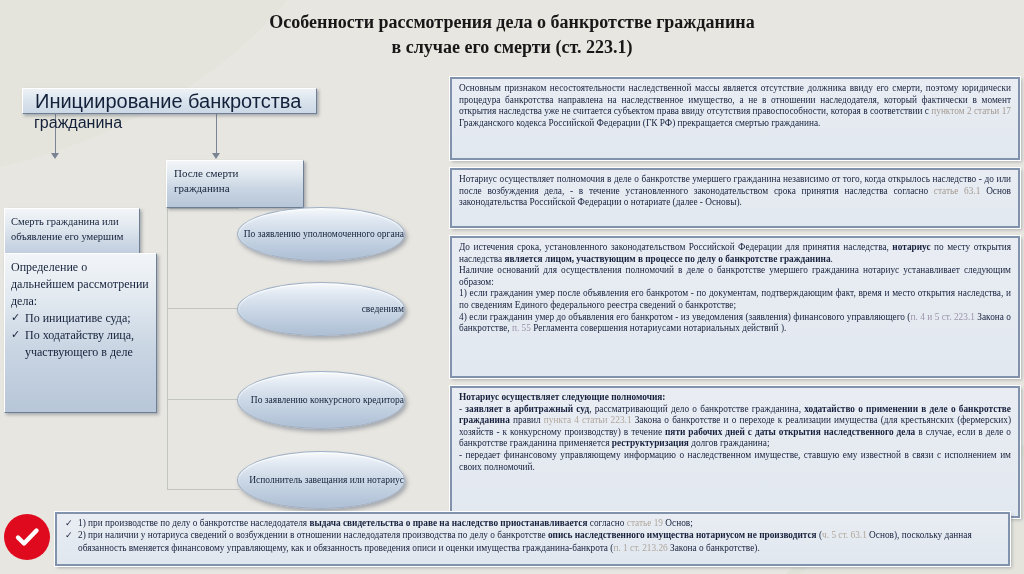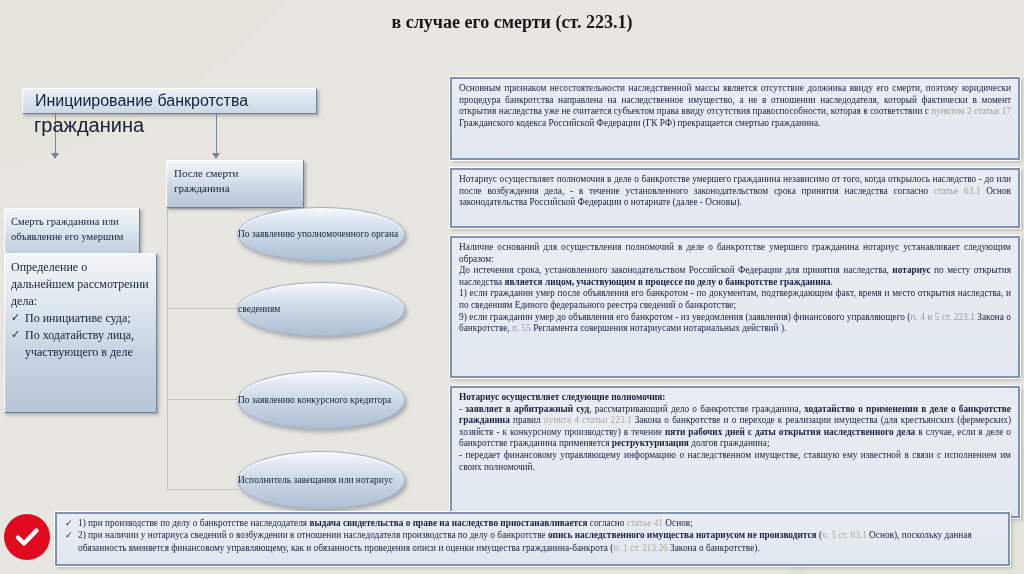--- a/index.html
+++ b/index.html
@@ -51,40 +51,40 @@
     box-shadow:2px 2px 3px rgba(90,100,115,.45);
     color:#14213a;
     box-sizing:border-box;
     z-index:4;
   }
   .shape.flat{
     background:linear-gradient(to bottom,#eef2f6 0%,#dde6ef 40%,#ccd8e6 100%);
   }
   .ellipse{
     border-radius:50%;
-    display:flex;align-items:center;justify-content:flex-start;
+    display:flex;align-items:center;justify-content:flex-end;
     text-align:center;
     background:linear-gradient(to bottom,#f6f9fb 0%,#e0e8f2 22%,#c4d2e2 62%,#aebfd4 100%);
     border:1px solid #9fb0c6;
     box-shadow:2px 3px 4px rgba(80,92,110,.45), inset 0 1px 2px #ffffff;
     font-size:9.5px;line-height:13px;
   }
 
   
   #node-init{
     left:22px;top:88px;width:295px;height:26px;
     display:flex;align-items:center;
     padding-left:12px;
     font-family:"Liberation Sans", sans-serif;
-    font-size:16px;
+    font-size:20px;
   }
   #node-init-overflow{
     position:absolute;left:34px;top:114px;
     font-family:"Liberation Sans", sans-serif;
-    font-size:20px;color:#14213a;z-index:5;
+    font-size:16px;color:#14213a;z-index:5;
   }
   #node-death{
     left:4px;top:160px;width:136px;height:62px;
     padding:5px 6px;font-size:10.5px;line-height:15px;margin-top:48px;
   }
   #node-ruling{
     left:4px;top:253px;width:153px;height:160px;
     padding:5px 6px;font-size:12px;line-height:17px;
   }
   #node-ruling ul{margin:0;padding:0;list-style:none;}
@@ -163,20 +163,21 @@
 <body>
 
 <div id="bg-deco">
   <div class="deco-tl"></div>
   <div class="deco-tl2"></div>
   <div class="deco-br"></div>
   <div class="deco-br2"></div>
 </div>
 
 <div id="title">
+  <div>Особенности рассмотрения дела о банкротстве гражданина</div>
   <div>в случае его смерти (ст. 223.1)</div>
 </div>
 
 <div class="conn" style="left:55px;top:114px;width:1px;height:40px;"></div>
 <div class="arrow" style="left:51px;top:153px;"></div>
 
 <div class="conn" style="left:216px;top:114px;width:1px;height:40px;"></div>
 <div class="arrow" style="left:212px;top:153px;"></div>
 
 <div class="conn" style="left:55px;top:222px;width:1px;height:25px;"></div>
@@ -230,46 +231,46 @@
 
 <div class="panel" id="panel-1">
   <span>Основным признаком несостоятельности наследственной массы является отсутствие должника ввиду его смерти, поэтому юридически процедура банкротства направлена на наследственное имущество, а не в отношении наследодателя, который фактически в момент открытия наследства уже не считается субъектом права ввиду отсутствия правоспособности, которая в соответствии с </span><span class="lnk">пунктом 2 статьи 17</span><span> Гражданского кодекса Российской Федерации (ГК РФ) прекращается смертью гражданина.</span>
 </div>
 
 <div class="panel" id="panel-2">
   <span>Нотариус осуществляет полномочия в деле о банкротстве умершего гражданина независимо от того, когда открылось наследство - до или после возбуждения дела, - в течение установленного законодательством срока принятия наследства согласно </span><span class="lnk">статье 63.1</span><span> Основ законодательства Российской Федерации о нотариате (далее - Основы).</span>
 </div>
 
 <div class="panel" id="panel-3">
-  <div>Наличие оснований для осуществления полномочий в деле о банкротстве умершего гражданина нотариус устанавливает следующим образом:</div>
   <div>
     <span>До истечения срока, установленного законодательством Российской Федерации для принятия наследства, </span><b>нотариус</b><span> по месту открытия наследства </span><b>является лицом, участвующим в процессе по делу о банкротстве гражданина</b><span>.</span>
   </div>
+  <div>Наличие оснований для осуществления полномочий в деле о банкротстве умершего гражданина нотариус устанавливает следующим образом:</div>
   <div>1) если гражданин умер после объявления его банкротом - по документам, подтверждающим факт, время и место открытия наследства, и по сведениям Единого федерального реестра сведений о банкротстве;</div>
   <div>
-    <span>9) если гражданин умер до объявления его банкротом - из уведомления (заявления) финансового управляющего (</span><span class="lnk2">п. 4 и 5 ст. 223.1</span><span> Закона о банкротстве, </span><span class="lnk2">п. 55</span><span> Регламента совершения нотариусами нотариальных действий ).</span>
+    <span>4) если гражданин умер до объявления его банкротом - из уведомления (заявления) финансового управляющего (</span><span class="lnk2">п. 4 и 5 ст. 223.1</span><span> Закона о банкротстве, </span><span class="lnk2">п. 55</span><span> Регламента совершения нотариусами нотариальных действий ).</span>
   </div>
 </div>
 
 <div class="panel" id="panel-4">
   <div><b>Нотариус осуществляет следующие полномочия:</b></div>
   <div>
     <span>- </span><b>заявляет в арбитражный суд</b><span>, рассматривающий дело о банкротстве гражданина, </span><b>ходатайство о применении в деле о банкротстве гражданина</b><span> правил </span><span class="lnk3">пункта 4 статьи 223.1</span><span> Закона о банкротстве и о переходе к реализации имущества (для крестьянских (фермерских) хозяйств - к конкурсному производству) в течение </span><b>пяти рабочих дней с даты открытия наследственного дела</b><span> в случае, если в деле о банкротстве гражданина применяется </span><b>реструктуризация</b><span> долгов гражданина;</span>
   </div>
   <div>- передает финансовому управляющему информацию о наследственном имуществе, ставшую ему известной в связи с исполнением им своих полномочий.</div>
 </div>
 
 <div id="check-badge">
   <svg width="30" height="30" viewBox="0 0 30 30" aria-hidden="true">
     <path d="M6 15.5 L12 21.5 L24.5 8.5" stroke="#ffffff" stroke-width="4.4" fill="none" stroke-linecap="round" stroke-linejoin="round"></path>
   </svg>
 </div>
 
 <div id="footer-panel">
   <div class="frow">
     <span class="tick">✓</span>
-    <span>1) при производстве по делу о банкротстве наследодателя </span><b>выдача свидетельства о праве на наследство приостанавливается</b><span> согласно </span><span class="lnk3">статье 41</span><span> Основ;</span>
+    <span>1) при производстве по делу о банкротстве наследодателя </span><b>выдача свидетельства о праве на наследство приостанавливается</b><span> согласно </span><span class="lnk3">статье 19</span><span> Основ;</span>
   </div>
   <div class="frow">
     <span class="tick">✓</span>
     <span>2) при наличии у нотариуса сведений о возбуждении в отношении наследодателя производства по делу о банкротстве </span><b>опись наследственного имущества нотариусом не производится</b><span> (</span><span class="lnk3">ч. 5 ст. 63.1</span><span> Основ), поскольку данная обязанность вменяется финансовому управляющему, как и обязанность проведения описи и оценки имущества гражданина-банкрота (</span><span class="lnk3">п. 1 ст. 213.26</span><span> Закона о банкротстве).</span>
   </div>
 </div>
 
 </body></html>

